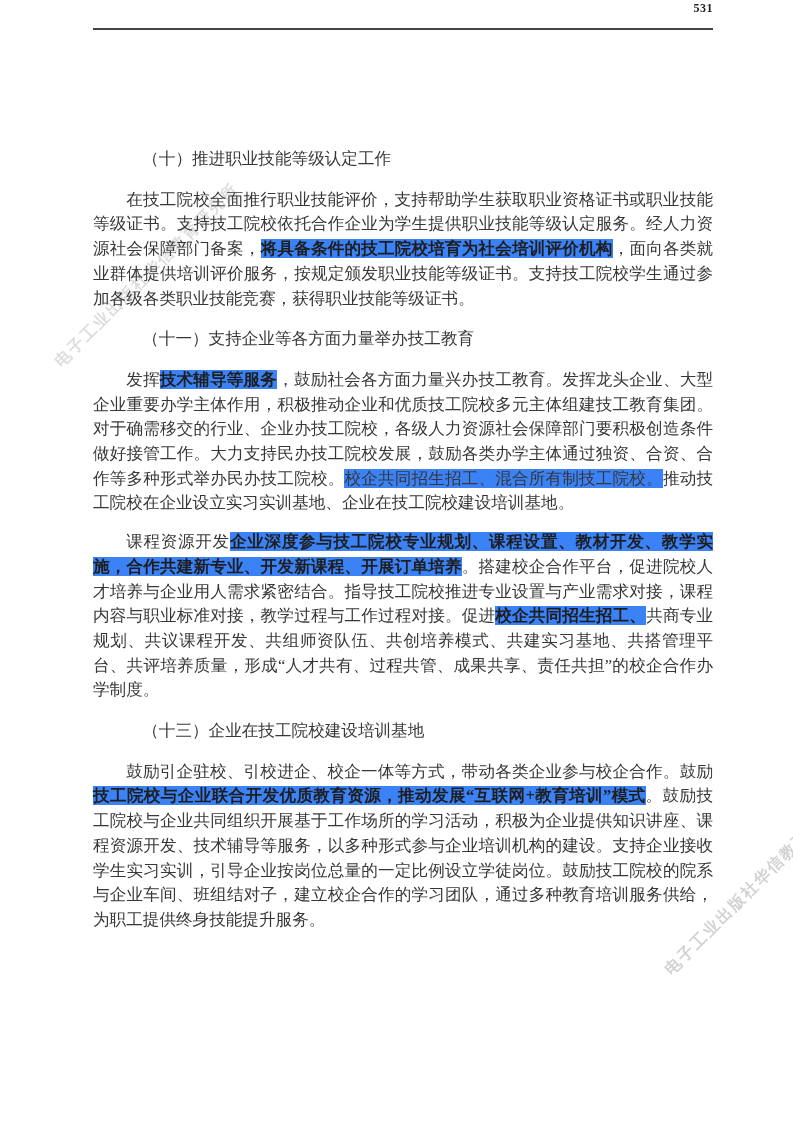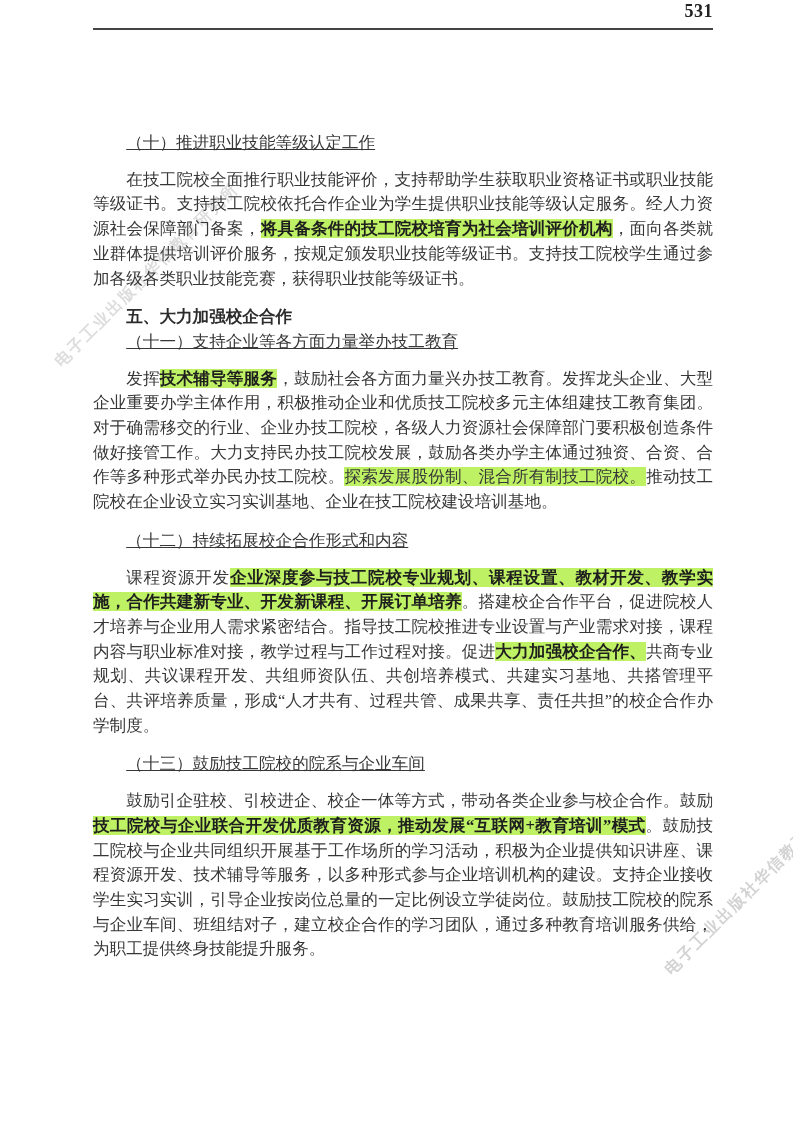--- a/index.html
+++ b/index.html
@@ -7,21 +7,21 @@
     width: 793px; height: 1122px;
     background: #ffffff;
     position: relative;
     overflow: hidden;
     font-family: "Liberation Serif", serif;
   }
   .page-number {
     position: absolute;
     top: 1px; left: 93px; width: 620px;
     text-align: right;
-    font-size: 18px; font-weight: 700;
+    font-size: 12px; font-weight: 700;
     color: #222222;
     letter-spacing: 0.5px;
   }
   .top-rule {
     position: absolute;
     left: 93px; top: 28px; width: 620px; height: 0;
     border-top: 2.2px solid #444444;
   }
   .watermark {
     position: absolute;
@@ -43,61 +43,58 @@
     position: absolute;
     left: 93px; top: 131px; width: 620px;
     z-index: 1;
     font-size: 16.6px;
     line-height: 24.7px;
     color: #373737;
     text-align: justify;
   }
   .h-sub {
     text-indent: 2em;
-    margin: 0;
-    text-decoration: underline;
+    margin: 16px;
   }
   .h-major {
     text-indent: 2em;
     margin: 14px 0 0 0;
     font-family: "Liberation Sans", sans-serif;
     font-weight: 700;
     color: #2b2b2b;
   }
   .para {
     margin: 12px 0 14px 0;
     text-indent: 2em;
   }
-  .hl { background: #bef264; }
+  .hl { background: #3b82f6; }
   .b  { font-weight: 700; color: #1e1e1e; }
 </style>
 </head>
 <body>
 
 <div>
 
   <div class="page-number">531</div>
   <div class="top-rule"></div>
 
   <div class="watermark wm1">电子工业出版社华信教育研究所</div>
   <div class="watermark wm2">电子工业出版社华信教育研究所</div>
 
   <div class="content">
 
     <div class="h-sub">（十）推进职业技能等级认定工作</div>
 
     <p class="para"><span>在技工院校全面推行职业技能评价，支持帮助学生获取职业资格证书或职业技能等级证书。支持技工院校依托合作企业为学生提供职业技能等级认定服务。经人力资源社会保障部门备案，</span><span class="hl b">将具备条件的技工院校培育为社会培训评价机构</span><span>，面向各类就业群体提供培训评价服务，按规定颁发职业技能等级证书。支持技工院校学生通过参加各级各类职业技能竞赛，获得职业技能等级证书。</span></p>
 
-    <div class="h-major">五、大力加强校企合作</div>
     <div class="h-sub">（十一）支持企业等各方面力量举办技工教育</div>
 
-    <p class="para"><span>发挥</span><span class="hl b">技术辅导等服务</span><span>，鼓励社会各方面力量兴办技工教育。发挥龙头企业、大型企业重要办学主体作用，积极推动企业和优质技工院校多元主体组建技工教育集团。对于确需移交的行业、企业办技工院校，各级人力资源社会保障部门要积极创造条件做好接管工作。大力支持民办技工院校发展，鼓励各类办学主体通过独资、合资、合作等多种形式举办民办技工院校。</span><span class="hl">探索发展股份制、混合所有制技工院校。</span><span>推动技工院校在企业设立实习实训基地、企业在技工院校建设培训基地。</span></p>
+    <p class="para"><span>发挥</span><span class="hl b">技术辅导等服务</span><span>，鼓励社会各方面力量兴办技工教育。发挥龙头企业、大型企业重要办学主体作用，积极推动企业和优质技工院校多元主体组建技工教育集团。对于确需移交的行业、企业办技工院校，各级人力资源社会保障部门要积极创造条件做好接管工作。大力支持民办技工院校发展，鼓励各类办学主体通过独资、合资、合作等多种形式举办民办技工院校。</span><span class="hl">校企共同招生招工、混合所有制技工院校。</span><span>推动技工院校在企业设立实习实训基地、企业在技工院校建设培训基地。</span></p>
 
-    <div class="h-sub">（十二）持续拓展校企合作形式和内容</div>
 
-    <p class="para"><span>课程资源开发</span><span class="hl b">企业深度参与技工院校专业规划、课程设置、教材开发、教学实施，合作共建新专业、开发新课程、开展订单培养</span><span>。搭建校企合作平台，促进院校人才培养与企业用人需求紧密结合。指导技工院校推进专业设置与产业需求对接，课程内容与职业标准对接，教学过程与工作过程对接。促进</span><span class="hl b">大力加强校企合作、</span><span>共商专业规划、共议课程开发、共组师资队伍、共创培养模式、共建实习基地、共搭管理平台、共评培养质量，形成“人才共有、过程共管、成果共享、责任共担”的校企合作办学制度。</span></p>
+    <p class="para"><span>课程资源开发</span><span class="hl b">企业深度参与技工院校专业规划、课程设置、教材开发、教学实施，合作共建新专业、开发新课程、开展订单培养</span><span>。搭建校企合作平台，促进院校人才培养与企业用人需求紧密结合。指导技工院校推进专业设置与产业需求对接，课程内容与职业标准对接，教学过程与工作过程对接。促进</span><span class="hl b">校企共同招生招工、</span><span>共商专业规划、共议课程开发、共组师资队伍、共创培养模式、共建实习基地、共搭管理平台、共评培养质量，形成“人才共有、过程共管、成果共享、责任共担”的校企合作办学制度。</span></p>
 
-    <div class="h-sub">（十三）鼓励技工院校的院系与企业车间</div>
+    <div class="h-sub">（十三）企业在技工院校建设培训基地</div>
 
     <p class="para"><span>鼓励引企驻校、引校进企、校企一体等方式，带动各类企业参与校企合作。鼓励</span><span class="hl b">技工院校与企业联合开发优质教育资源，推动发展“互联网+教育培训”模式</span><span>。鼓励技工院校与企业共同组织开展基于工作场所的学习活动，积极为企业提供知识讲座、课程资源开发、技术辅导等服务，以多种形式参与企业培训机构的建设。支持企业接收学生实习实训，引导企业按岗位总量的一定比例设立学徒岗位。鼓励技工院校的院系与企业车间、班组结对子，建立校企合作的学习团队，通过多种教育培训服务供给，为职工提供终身技能提升服务。</span></p>
 
   </div>
 </div>
 
 </body></html>

